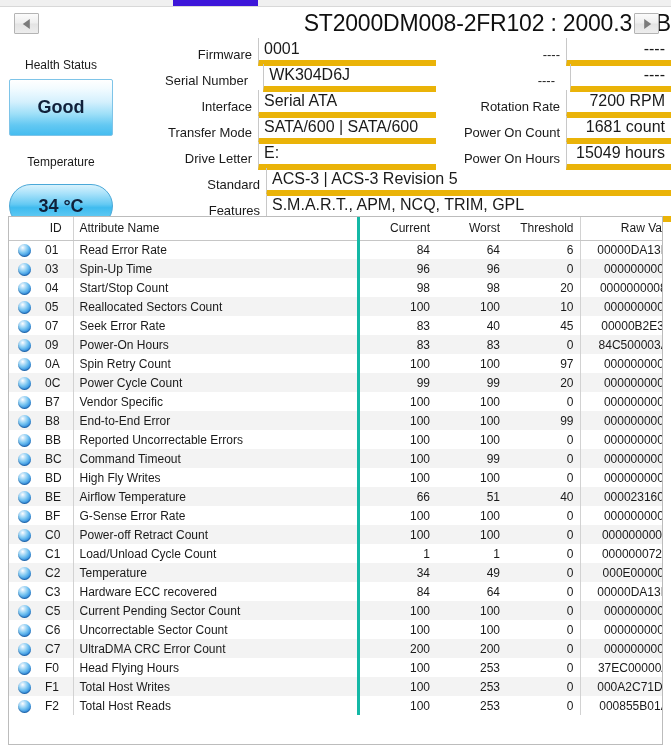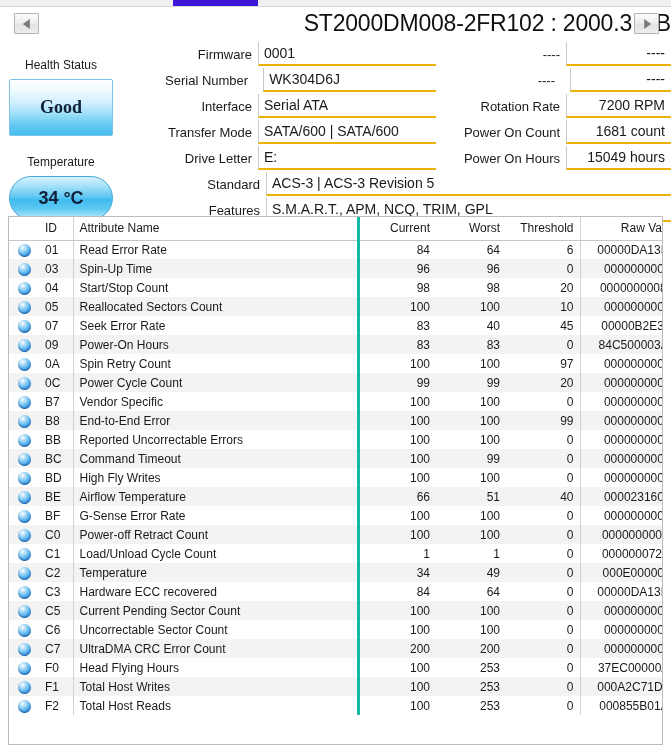--- a/index.html
+++ b/index.html
@@ -100,26 +100,25 @@
         #ffffff 0%, #f2fbff 16%, #d4f0fd 40%,
         #9ddff8 62%, #63c8f2 82%, #46bdf0 100%);
     display: flex;
     align-items: center;
     justify-content: center;
   }
   .health-badge-label {
     font-size: 18px;
     font-weight: bold;
     color: #10203a;
-    font-family: Liberation Serif, serif;
   }
 
   .temp-badge {
     position: absolute;
-    left: 9px; top: 122px;
+    left: 9px; top: 130px;
     width: 104px; height: 44px;
     border: 1px solid #4aa8d8;
     border-radius: 22px;
     background: linear-gradient(to bottom,
         #d8f2fd 0%, #a9e2fa 20%, #64c9f3 46%,
         #3fbbef 54%, #5fc9f3 76%, #bfeafd 100%);
     display: flex;
     align-items: center;
     justify-content: center;
   }
@@ -144,26 +143,26 @@
   .info-label {
     font-size: 13px;
     text-align: right;
     color: #1a1a1a;
     line-height: 22px;
     padding-right: 6px;
     white-space: nowrap;
     overflow: hidden;
   }
   .info-value {
-    font-size: 14px;
+    font-size: 16px;
     color: #1a1a1a;
     line-height: 22px;
     padding-left: 5px;
     border-left: 1px solid #c8c8c8;
-    border-bottom: 2px solid #eab308;
+    border-bottom: 6px solid #eab308;
     white-space: nowrap;
     overflow: hidden;
   }
   .info-value.num {
     text-align: right;
     padding-right: 6px;
     padding-left: 0;
   }
 
   
@@ -229,21 +228,21 @@
   .c-id   { width: 34px; text-align: left; }
   .c-name { width: 285px; text-align: left;
             border-left: 1px solid #d2d2d2; margin-left: 40px; }
   .c-cur  { width: 78px; text-align: right;
             border-left: 3px solid #14b8a6; }
   .c-wor  { width: 70px; text-align: right; }
   .c-thr  { width: 74px; text-align: right; }
   .c-raw  { width: 110px; text-align: right;
             border-left: 1px solid #d2d2d2; }
 
-  th.c-icon, th.c-id { border-left: none; }
+  th.c-icon, th.c-id { border-left: none; text-align: center; }
 
   .sphere {
     display: inline-block;
     width: 13px; height: 13px;
     border-radius: 50%;
     background:
       radial-gradient(circle at 36% 28%, #ffffff 0%, #cfe9fb 14%, #7ec8f2 40%, #2f8fe0 72%, #1b5fb0 100%);
     box-shadow: inset 0 -1px 1px rgba(10,40,90,0.45);
     vertical-align: middle;
   }

